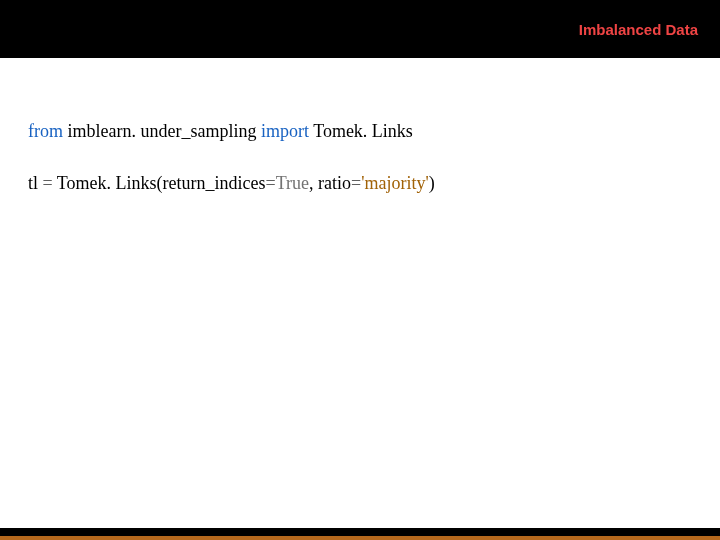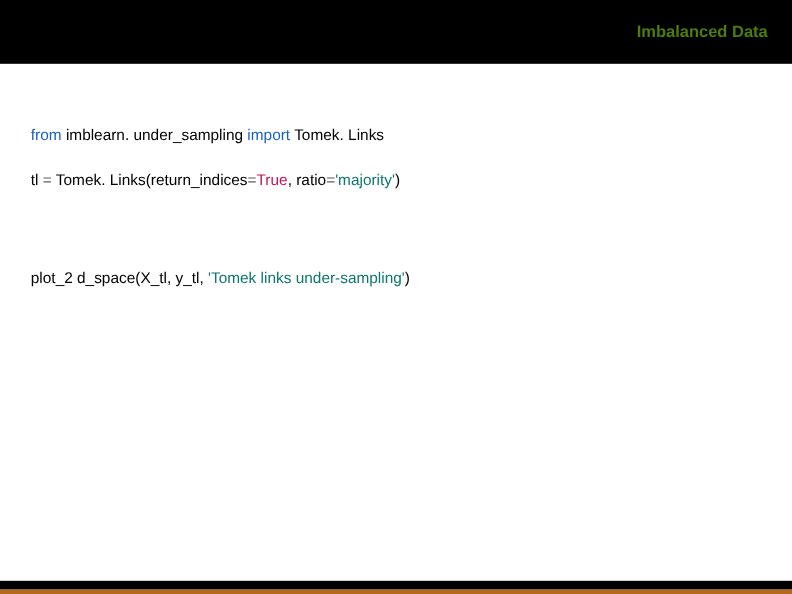--- a/index.html
+++ b/index.html
@@ -14,41 +14,41 @@
   }
   .header {
     height: 58px;
     background: #000000;
     display: flex;
     align-items: center;
     justify-content: flex-end;
     padding-right: 22px;
   }
   .header-title {
-    color: #4d7c0f;
+    color: #ef4444;
     font-size: 15px;
     font-weight: bold;
     font-family: Arial, sans-serif;
   }
   .body {
     flex: 1;
     padding: 34px 28px 0 28px;
   }
   .code {
-    font-family: Liberation Sans, sans-serif;
-    font-size: 14px;
+    font-family: Liberation Serif, serif;
+    font-size: 18px;
     line-height: 1.45;
     color: #000000;
     white-space: pre-wrap;
     word-break: break-word;
   }
   .kw  { color: #1862c2; }   
-  .lit { color: #be185d; }   
+  .lit { color: #737373; }   
   .op  { color: #5f5f5f; }   
-  .str { color: #0f766e; }   
+  .str { color: #a16207; }   
   .gap { height: 28px; }
   .footer {
     position: absolute;
     left: 0; right: 0; bottom: 0;
     height: 12px;
     display: flex;
     flex-direction: column;
   }
   .footer .bar1 { height: 8px; background: #000000; }
   .footer .bar2 { height: 4px; background: #b6691d; }
@@ -59,21 +59,20 @@
 <div class="slide">
   <div class="header">
     <span class="header-title">Imbalanced Data</span>
   </div>
 
   <div class="body">
     <div class="code">
 <div><span class="kw">from</span><span> imblearn. under_sampling </span><span class="kw">import</span><span> Tomek. Links</span></div>
 <div><span>tl </span><span class="op">=</span><span> Tomek. Links(return_indices</span><span class="op">=</span><span class="lit">True</span><span>, ratio</span><span class="op">=</span><span class="str">'majority'</span><span>)</span></div>
 <div class="gap"></div>
-<div><span>plot_2 d_space(X_tl, y_tl, </span><span class="str">'Tomek links under-sampling'</span><span>)</span></div>
     </div>
   </div>
 
   <div class="footer">
     <div class="bar1"></div>
     <div class="bar2"></div>
   </div>
 </div>
 
 </body></html>

